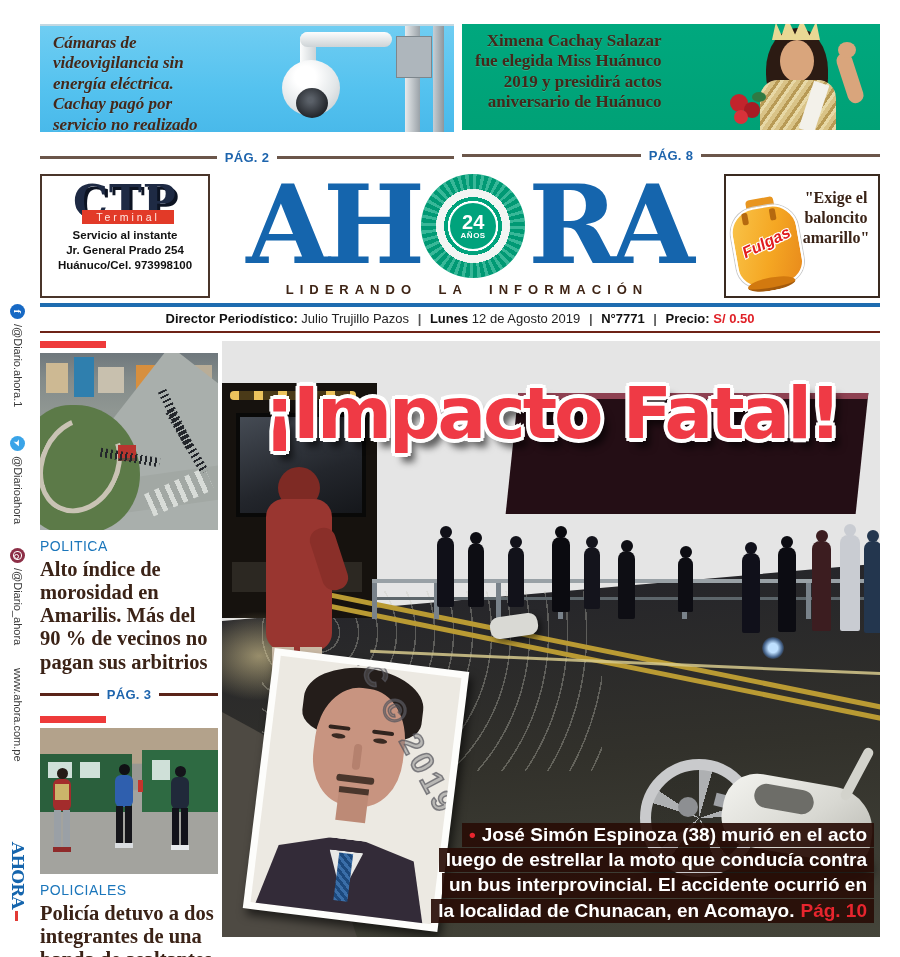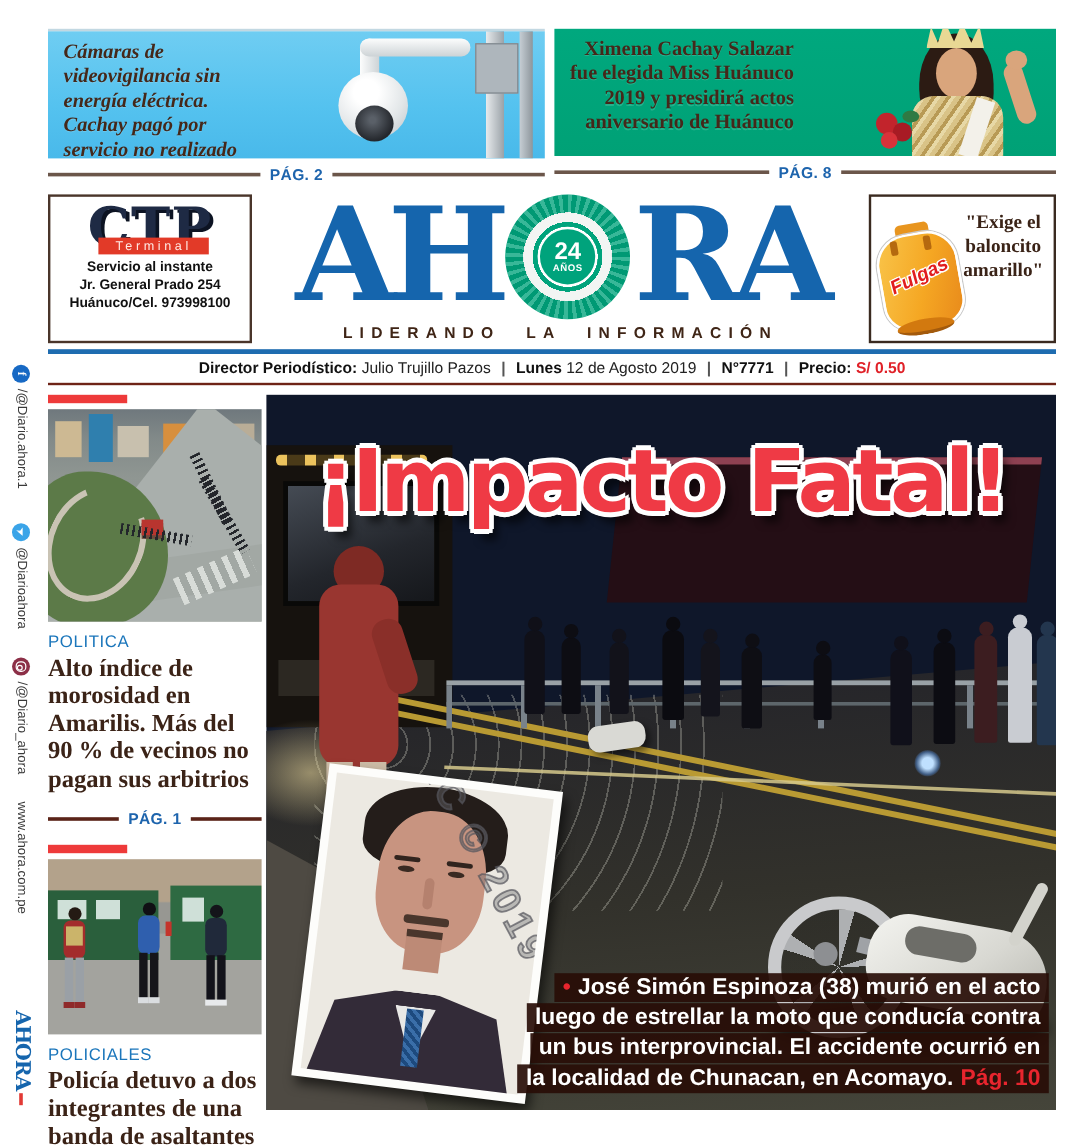--- a/index.html
+++ b/index.html
@@ -30,21 +30,21 @@
   
   .top-section{display:flex;gap:8px;}
   .promo-col{position:relative;}
   .promo-col.left{width:414px;}
   .promo-col.right{width:418px;text-align:right;}
   .promo-box{position:relative;height:106px;overflow:hidden;}
   .promo-box.blue{background:linear-gradient(180deg,#6fcdf2 0%,#54c2ef 60%,#49b9ea 100%);border-top:2px solid #c2d8e2;font-style:italic;}
   .promo-box.green{background:linear-gradient(180deg,#00a87e 0%,#00a176 100%);}
   .promo-text{position:absolute;left:13px;top:7px;font-family:"Liberation Serif",serif;font-weight:bold;
               font-size:17px;line-height:1.2;color:#44281a;text-shadow:0 1px 0 rgba(255,255,255,.15);}
-  .pag-row{display:flex;align-items:center;height:18px;margin-top:4px;}
+  .pag-row{display:flex;align-items:center;height:18px;margin-top:16px;}
   .pag-row .ln{flex:1;height:3px;background:#6b564a;}
   .pag-row .lbl{margin:0 8px;font-size:13px;font-weight:bold;color:#1d64ad;letter-spacing:.3px;}
 
   
   .cam{position:absolute;right:0;top:0;width:180px;height:106px;}
   .cam .pole1{position:absolute;right:34px;top:0;width:15px;height:106px;background:linear-gradient(90deg,#e7eaec,#9aa2a8);}
   .cam .pole2{position:absolute;right:10px;top:0;width:11px;height:106px;background:linear-gradient(90deg,#c6ced4,#8d969c);}
   .cam .box{position:absolute;right:22px;top:10px;width:34px;height:40px;background:#aeb6bc;border:1px solid #7d868c;}
   .cam .arm{position:absolute;left:26px;top:6px;width:92px;height:15px;border-radius:10px;background:linear-gradient(180deg,#fcfdfd,#cdd3d6);}
   .cam .elbow{position:absolute;left:26px;top:6px;width:16px;height:40px;border-radius:10px;background:linear-gradient(90deg,#fcfdfd,#cdd3d6);}
@@ -152,21 +152,21 @@
   .pf{position:absolute;width:20px;height:86px;}
   .pf .h{position:absolute;left:5px;top:0;width:11px;height:11px;border-radius:50%;background:var(--hc,#241a14);}
   .pf .t{position:absolute;left:1px;top:11px;width:18px;height:32px;border-radius:6px;background:var(--t);}
   .pf .l{position:absolute;top:42px;width:7px;height:38px;background:var(--l);}
   .pf .l.a{left:2px;} .pf .l.b{left:11px;}
   .pf .s{position:absolute;top:79px;width:9px;height:5px;background:var(--s,#222);}
   .pf .s.a{left:1px;} .pf .s.b{left:10px;}
 
   
   .main{width:658px;}
-  .photo{position:relative;width:658px;height:596px;overflow:hidden;background:#0f172a;}
+  .photo{position:relative;width:658px;height:596px;overflow:hidden;background:#e5e5e5;}
   .mp-structure{position:absolute;left:290px;top:52px;width:350px;height:115px;background:#240e15;
                 border-top:6px solid #8e4152;transform:skewX(-6deg);z-index:1;}
   .mp-road{position:absolute;left:-40px;right:-40px;top:252px;bottom:-30px;z-index:1;
            background:linear-gradient(180deg,#26262a 0%,#32312b 45%,#45453a 100%);transform:rotate(-5deg);}
   .mp-debris{position:absolute;left:40px;top:250px;width:340px;height:180px;z-index:2;opacity:.6;
              background:repeating-radial-gradient(circle at 17% 23%,rgba(200,200,188,.55) 0 1.5px,transparent 1.5px 19px);}
   .mp-bus{position:absolute;left:0;top:42px;width:155px;height:235px;background:#16120e;z-index:2;}
   .mp-bus .lights{position:absolute;left:8px;top:8px;width:126px;height:9px;border-radius:4px;
                   background:repeating-linear-gradient(90deg,#ecc35d 0 9px,#4a3a18 9px 24px);}
   .mp-bus .shield{position:absolute;left:14px;top:30px;width:122px;height:96px;border:4px solid #090908;
@@ -420,21 +420,21 @@
         <div class="plz-dots" style="left:104px;top:62px;width:64px;transform:rotate(64deg);"></div>
         <div class="plz-dots" style="left:112px;top:84px;width:70px;transform:rotate(60deg);"></div>
         <div class="plz-dots" style="left:60px;top:100px;width:60px;transform:rotate(10deg);"></div>
         <div class="plz-cross"></div>
       </div>
 
       <div class="sec-label">POLITICA</div>
       <div class="side-head serif">Alto índice de morosidad en Amarilis. Más del 90 % de vecinos no pagan sus arbitrios</div>
       <div class="pag-row side">
         <div class="ln"></div>
-          <div class="lbl">PÁG. 1</div>
+          <div class="lbl">PÁG. 3</div>
           <div class="ln"></div>
       </div>
 
       <div class="redbar"></div>
 
       <div class="police">
         <div class="pol-truck" style="left:0;top:26px;width:92px;height:58px;">
           <div class="win" style="left:8px;top:8px;width:24px;height:16px;"></div>
           <div class="win" style="left:40px;top:8px;width:20px;height:16px;"></div>
         </div>

